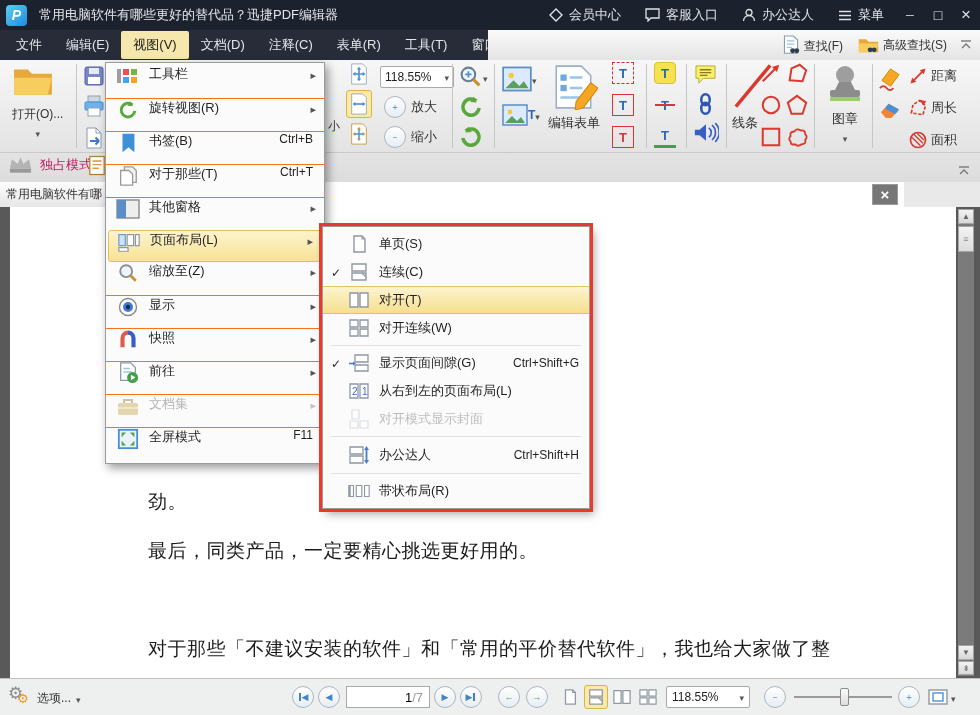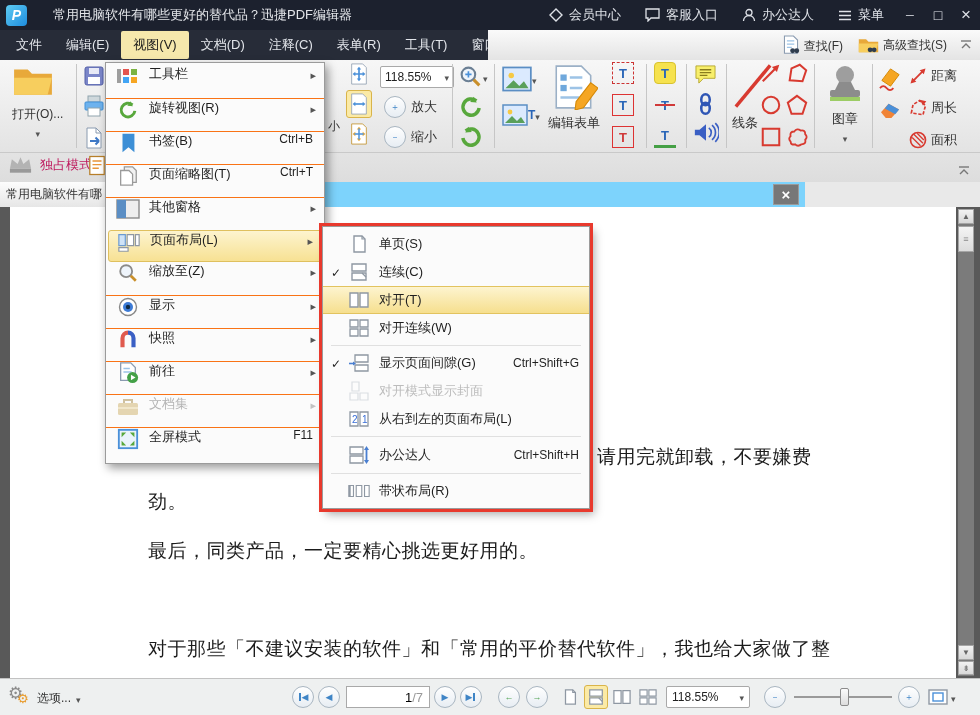--- a/index.html
+++ b/index.html
@@ -4,21 +4,21 @@
 <style>
   *{box-sizing:border-box;margin:0;padding:0}
   html,body{width:980px;height:715px;overflow:hidden}
   body{position:relative;font-family:"Liberation Sans","DejaVu Sans",sans-serif;background:#e9e9e9}
   .ab{position:absolute}
   .fx{display:flex;align-items:center}
 
   
   #titlebar{left:0;top:0;width:980px;height:30px;background:#1c212e;color:#e4e6ea;display:flex;align-items:center}
   .logo{width:21px;height:21px;margin-left:6px;border-radius:4px;background:linear-gradient(135deg,#5ecbf2,#1e8ddf);color:#fff;font-weight:bold;font-style:italic;display:flex;align-items:center;justify-content:center;font-size:14px}
-  #win-title{margin-left:26px;font-size:13px;white-space:nowrap}
+  #win-title{margin-left:12px;font-size:13px;white-space:nowrap}
   .tb-right{margin-left:auto;display:flex;align-items:center}
   .tb-item{display:flex;gap:6px;align-items:center;padding:0 12px;font-size:13px;color:#dfe2e8;height:30px}
   .tb-item svg{display:block}
   .win-btn{width:28px;height:30px;display:flex;align-items:center;justify-content:center;color:#dfe2e8;font-size:13px}
   .g-min::before{content:"─";font-size:11px}
   .g-max::before{content:"□";font-size:14px}
   .g-cls::before{content:"×";font-size:17px}
 
   
   #menubar{left:0;top:30px;width:488px;height:30px;background:#272c38;color:#e2e5ea;font-size:13px;display:flex;align-items:center;padding-left:4px}
@@ -42,21 +42,21 @@
   .t-dash{border:1px dashed #c33;color:#2a66b8}
   .t-red{border:1px solid #d33;color:#2a66b8}
   .t-hl{background:#f6e24e;border-radius:4px;color:#2a66b8;border:1px solid #d8c22f}
   .t-strike{color:#2a66b8;position:relative}
   .t-strike::after{content:"";position:absolute;left:1px;right:1px;top:10px;height:2px;background:#d03a3a}
   .t-under{color:#2a66b8;border-bottom:3px solid #45a045}
   #row2sep{left:0;top:152px;width:980px;height:1px;background:#c9c9c9}
   .row2lbl{font-size:13px;color:#be185d}
 
   
-  #tabbar{left:0;top:182px;width:805px;height:25px;background:#7dd3fc}
+  #tabbar{left:0;top:182px;width:904px;height:25px;background:#ffffff}
   .tab{position:absolute;left:0;top:0;width:112px;height:25px;background:linear-gradient(#fdfdfd,#e6e6e6);border-right:1px solid #a8a8a8;display:flex;align-items:center;padding:0 6px;font-size:12px;color:#333;white-space:nowrap;overflow:hidden}
   .tab-close{position:absolute;right:6px;top:2px;width:26px;height:21px;border:1px solid #9a9a9a;background:#777;color:#fff;display:flex;align-items:center;justify-content:center;font-size:15px;font-weight:bold}
 
   
   #docarea{left:0;top:207px;width:980px;height:471px;background:#595959}
   .page{position:absolute;left:10px;top:0;width:946px;height:471px;background:#fff}
   .docline{position:absolute;font-size:19px;color:#1b1b1b;white-space:nowrap;letter-spacing:.5px}
   
   .sb{position:absolute;left:958px;top:2px;width:16px;height:467px;background:#7b7b7b}
   .sb-btn{position:absolute;left:0;width:16px;height:15px;background:linear-gradient(#f2f2f2,#d8d8d8);border:1px solid #a5a5a5;color:#666;font-size:8px;display:flex;align-items:center;justify-content:center}
@@ -623,21 +623,20 @@
 
 <div id="tabbar" class="ab">
   <div class="tab">
       <span>常用电脑软件有哪</span>
     </div>
   <div class="tab-close">×</div>
 </div>
 
 <div id="docarea" class="ab">
   <div class="page"></div>
-  <div class="docline" style="left:597px;top:237px">请用完就卸载，不要嫌费</div>
   <div class="docline" style="left:148px;top:282px">劲。</div>
   <div class="docline" style="left:148px;top:331px">最后，同类产品，一定要精心挑选更好用的。</div>
   <div class="docline" style="left:148px;top:429px">对于那些「不建议安装的软件」和「常用的平价替代软件」，我也给大家做了整</div>
   <div class="sb">
     <div class="sb-btn" style="top:0">▲</div>
     <div class="sb-thumb">≡</div>
     <div class="sb-btn" style="top:436px">▼</div>
     <div class="sb-btn" style="top:452px;height:14px">⇟</div>
   </div>
 </div>
@@ -721,21 +720,21 @@
     <svg class="vm-ic">
         <use href="#i-bookmark"></use>
       </svg>
     <span class="vm-label">书签(B)</span>
     <span class="vm-short">Ctrl+B</span>
   </div>
   <div class="vm-row sepup">
     <svg class="vm-ic">
         <use href="#i-thumbs"></use>
       </svg>
-    <span class="vm-label">页面缩略图(T)</span>
+    <span class="vm-label">对于那些(T)</span>
     <span class="vm-short">Ctrl+T</span>
   </div>
   <div class="vm-row sepup">
     <svg class="vm-ic">
         <use href="#i-panes"></use>
       </svg>
     <span class="vm-label">其他窗格</span>
     <span class="vm-arrow g-ar"></span>
   </div>
   <div class="vm-row hl">
@@ -820,33 +819,33 @@
   </div>
   <div class="sm-sep"></div>
   <div class="sm-row">
     <span class="sm-check g-ck"></span>
     <svg class="sm-ic">
         <use href="#s-gap"></use>
       </svg>
     <span class="sm-label">显示页面间隙(G)</span>
     <span class="sm-short">Ctrl+Shift+G</span>
   </div>
+  <div class="sm-row">
+    <span class="sm-check"></span>
+    <svg class="sm-ic">
+        <use href="#s-rtl"></use>
+      </svg>
+    <span class="sm-label">从右到左的页面布局(L)</span>
+  </div>
   <div class="sm-row dis">
     <span class="sm-check"></span>
     <svg class="sm-ic">
         <use href="#s-cover"></use>
       </svg>
     <span class="sm-label">对开模式显示封面</span>
-  </div>
-  <div class="sm-row">
-    <span class="sm-check"></span>
-    <svg class="sm-ic">
-        <use href="#s-rtl"></use>
-      </svg>
-    <span class="sm-label">从右到左的页面布局(L)</span>
   </div>
   <div class="sm-sep"></div>
   <div class="sm-row tall">
     <span class="sm-check"></span>
     <svg class="sm-ic">
         <use href="#s-auto"></use>
       </svg>
     <span class="sm-label">办公达人</span>
     <span class="sm-short">Ctrl+Shift+H</span>
   </div>

